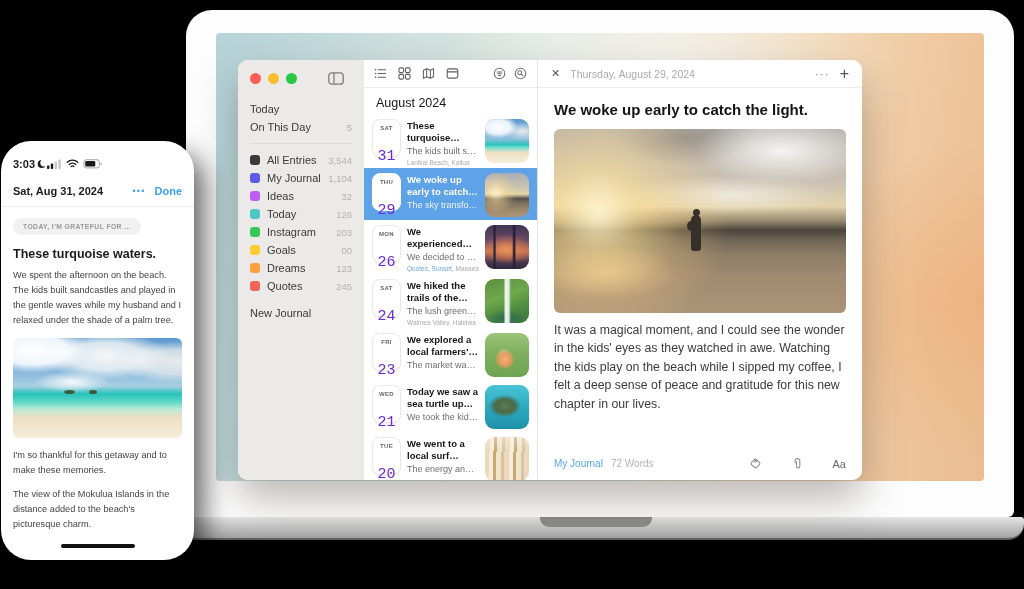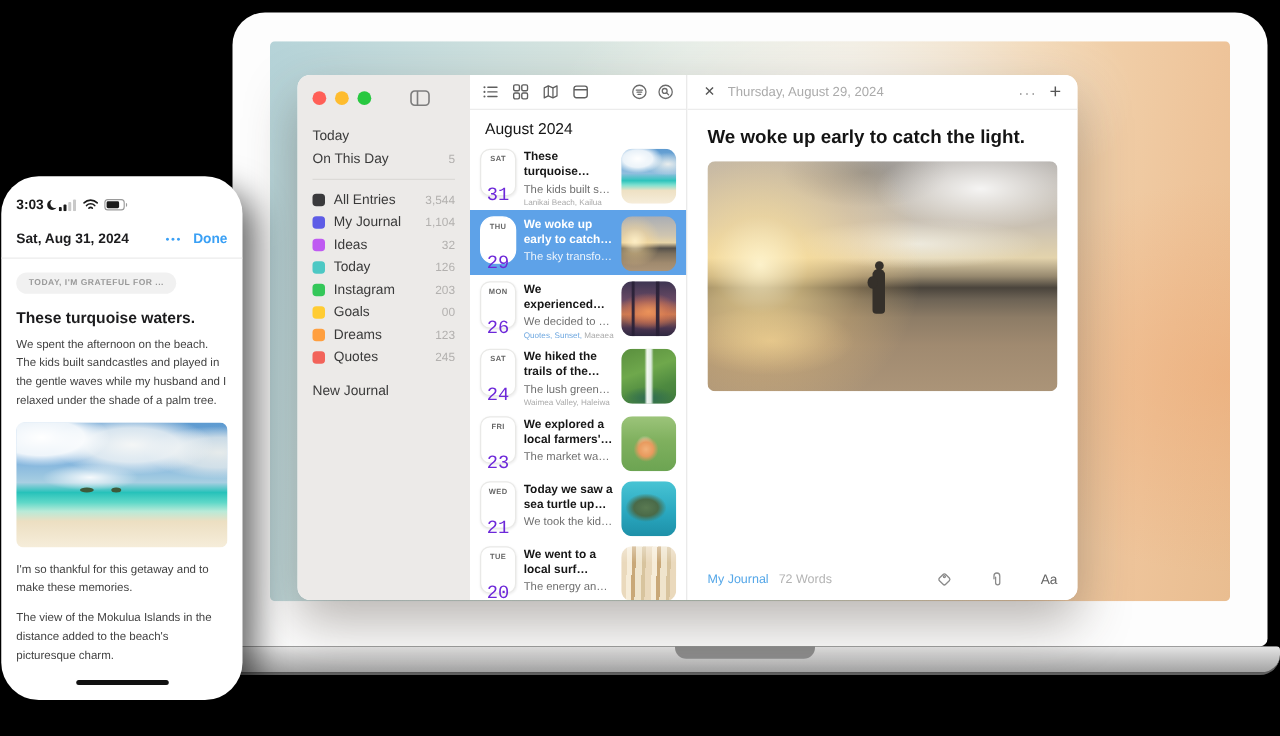--- a/index.html
+++ b/index.html
@@ -24,21 +24,21 @@
                background:linear-gradient(180deg,#e6e6e6 0%,#cdcdcd 35%,#a2a2a2 100%);
                border-radius:3px 3px 16px 16px;border-bottom:2px solid #606060;}
   .laptop-notch{position:absolute;left:50%;top:0;transform:translateX(-50%);width:112px;height:10px;
                 background:#8b8b8b;border-radius:0 0 9px 9px;}
 
   
   .window{position:absolute;left:238px;top:60px;width:624px;height:420px;border-radius:10px;background:#fff;
           box-shadow:0 18px 42px rgba(60,50,40,.35);display:flex;z-index:3;overflow:hidden;}
 
   
-  .sidebar{width:138px;flex-shrink:0;background:#eceae8;padding-top:10px;font-size:11px;}
+  .sidebar{width:126px;flex-shrink:0;background:#eceae8;padding-top:10px;font-size:11px;}
   .traffic{display:flex;align-items:center;gap:7px;padding:0 12px;height:16px;}
   .dot{width:11px;height:11px;border-radius:50%;}
   .sb-toggle{margin-left:24px;display:flex;}
   .sb-row{display:flex;align-items:center;padding:3px 12px;color:#3a3a3a;cursor:default;}
   .sb-count{margin-left:auto;font-size:9.5px;color:#b3b1af;}
   .sb-divider{height:1px;background:#dcdad7;margin:7px 12px;}
   .swatch{width:10px;height:10px;border-radius:3px;margin-right:7px;flex-shrink:0;}
   .sb-top{margin-top:14px;}
   .sb-new{margin-top:9px;}
 
@@ -58,21 +58,21 @@
   .etxt{flex:1;min-width:0;padding-top:1px;}
   .etitle{font-size:9.5px;font-weight:700;color:#161616;line-height:1.3;display:-webkit-box;
           -webkit-line-clamp:2;-webkit-box-orient:vertical;overflow:hidden;}
   .eprev{font-size:9px;color:#6f6f6f;line-height:1.35;white-space:nowrap;overflow:hidden;text-overflow:ellipsis;}
   .emeta{font-size:6.5px;color:#aaa;margin-top:2px;white-space:nowrap;overflow:hidden;}
   .etag{color:#6fa8e0;}
   .thumb{width:44px;height:44px;border-radius:9px;flex-shrink:0;}
   .entry.selected{background:#5ea2e8;}
   .entry.selected .etitle{color:#fff;}
   .entry.selected .eprev{color:rgba(255,255,255,.88);}
-  .entry.selected .chip{border-color:#fff;box-shadow:none;border-radius:11px;}
+  .entry.selected .chip{border-color:#fff;box-shadow:none;}
 
   
   .detail{flex:1;background:#fff;display:flex;flex-direction:column;min-width:0;}
   .dt-header{height:28px;border-bottom:1px solid #ececec;display:flex;align-items:center;padding:0 13px;gap:10px;flex-shrink:0;}
   .dt-close{color:#555;font-size:11px;cursor:default;}
   .dt-date{color:#ababab;font-size:10.5px;}
   .dt-more{margin-left:auto;color:#8a8a8a;font-size:12px;letter-spacing:1px;}
   .dt-plus{color:#555;font-size:16px;font-weight:300;line-height:1;}
   .dt-body{padding:13px 16px 10px;flex:1;display:flex;flex-direction:column;min-height:0;}
   .dt-title{font-size:15px;font-weight:700;color:#141414;}
@@ -381,20 +381,21 @@
         <span class="dt-close">✕</span>
         <span class="dt-date">Thursday, August 29, 2024</span>
         <span class="dt-more">···</span>
         <span class="dt-plus">+</span>
       </div>
       <div class="dt-body">
         <div class="dt-title">We woke up early to catch the light.</div>
         <div class="dt-photo">
           <div class="silhouette"></div>
         </div>
+        <div class="dt-p">It was a magical moment, and I could see the wonder in the kids' eyes as they watched in awe. Watching the kids play on the beach while I sipped my coffee, I felt a deep sense of peace and gratitude for this new chapter in our lives.</div>
         <div class="dt-footer">
           <span class="dt-journal">My Journal</span>
           <span class="dt-words">72 Words</span>
           <span class="dt-icons">
             <span>
               <svg width="13" height="13" viewBox="0 0 14 14" fill="none" stroke="#8a8a8a" stroke-width="1.1">
                   <rect x="3.2" y="3.2" width="7.6" height="7.6" rx="1.6" transform="rotate(45 7 7)"></rect>
                   <circle cx="7" cy="4.6" r="0.9"></circle>
                 </svg>
             </span>

